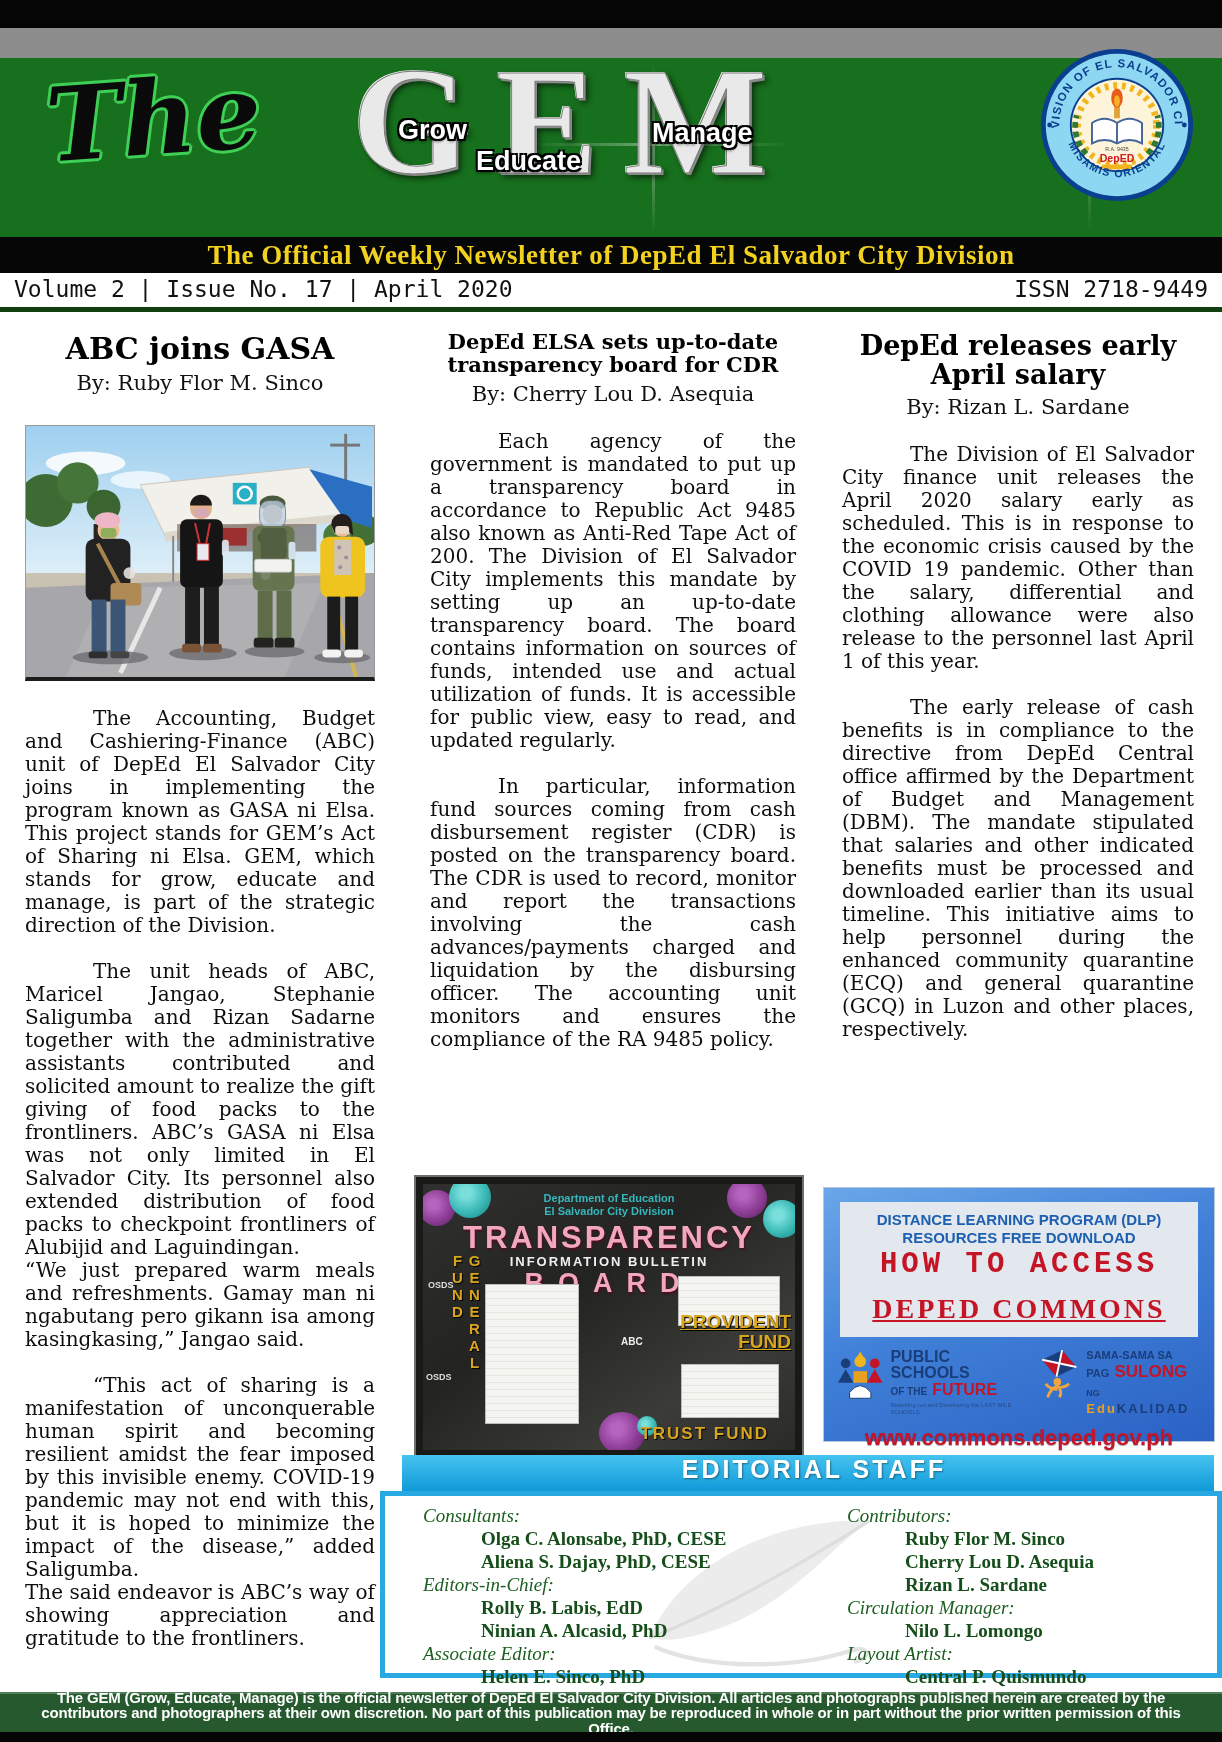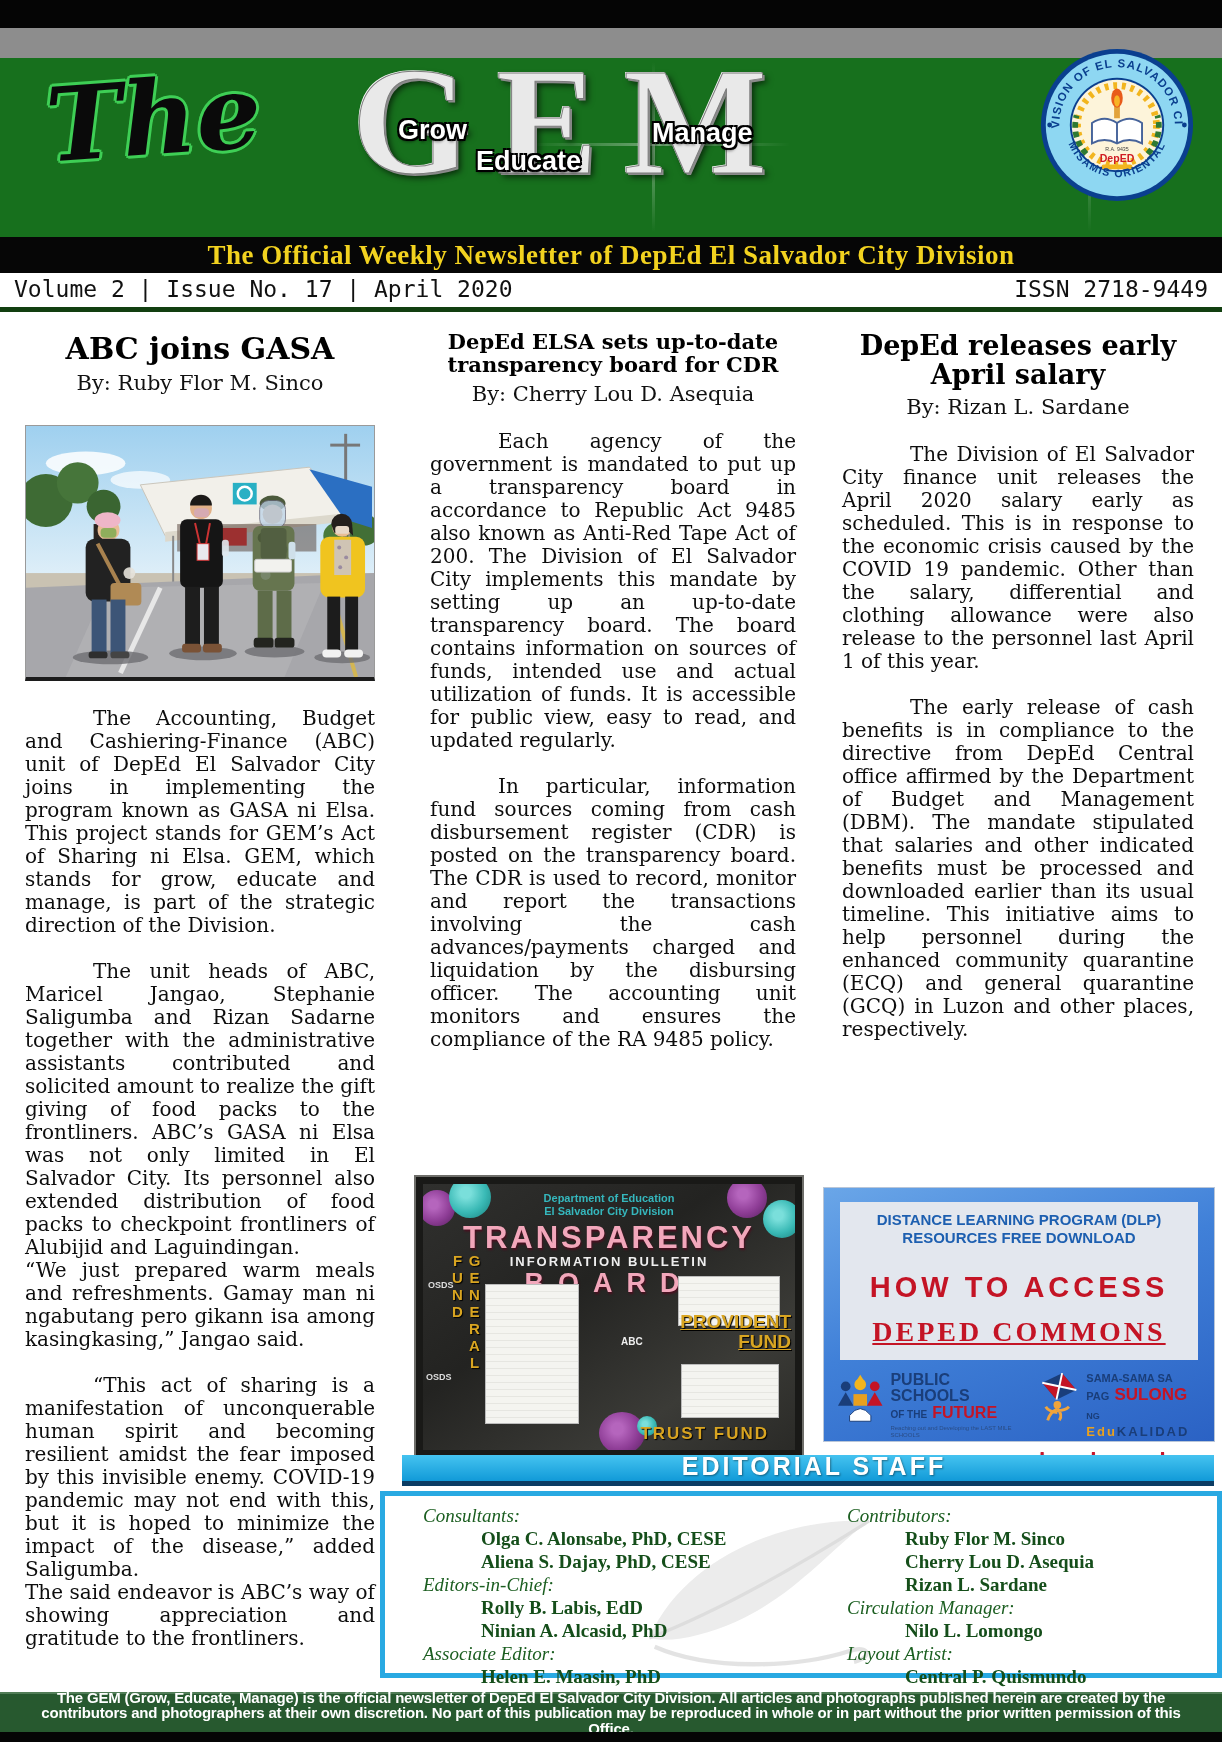--- a/index.html
+++ b/index.html
@@ -87,21 +87,21 @@
     letter-spacing:2px; text-shadow:1px 1px 1px #000; }
   .fl { position:absolute; border-radius:50%; }
   .fl-p { background:radial-gradient(circle at 40% 40%, #b565bd 15%, #8e3d96 55%, #63266b 90%); }
   .fl-t { background:radial-gradient(circle at 40% 40%, #7adfdb 15%, #39b9b5 55%, #1f8a87 90%); }
 
   
   .banner { position:absolute; left:823px; top:1187px; width:392px; height:255px;
     background:linear-gradient(160deg,#6aa6e8 0%, #4080d8 45%, #2b62c4 100%); border:1px solid #b9c6d8; }
   .bn-panel { margin:14px 16px 0 16px; background:#e3e7ee; padding:9px 4px 12px 4px; text-align:center; }
   .bn-l1, .bn-l2 { color:#1d5fb0; font:bold 15px/18px "Liberation Sans", sans-serif; }
-  .bn-how { margin-top:24px; color:#c41425; font-family:Liberation Sans, sans-serif; font-weight:bold;
+  .bn-how { margin-top:1px; color:#c41425; font-family:Liberation Mono, monospace; font-weight:bold;
     font-size:29px; letter-spacing:4px; }
   .bn-commons { margin-top:12px; color:#c41425; font-family:"Liberation Serif", serif; font-weight:bold;
     font-size:28px; letter-spacing:3px; text-decoration:underline; }
   .bn-logos { display:flex; justify-content:space-between; margin-top:12px; padding:0 12px; }
   .bn-lg { display:flex; gap:6px; align-items:flex-start; }
   .psf-text { text-align:left; }
   .psf-l1, .psf-l2 { color:#1a3e7a; font:bold 16px/16px "Liberation Sans", sans-serif; }
   .psf-l34 { line-height:15px; }
   .psf-l3 { color:#1a3e7a; font:bold 10px "Liberation Sans", sans-serif; }
   .psf-l4 { color:#c41425; font:bold 16px "Liberation Sans", sans-serif; }
@@ -113,23 +113,23 @@
   .sama-sulong { color:#c41425; font:bold 17px "Liberation Sans", sans-serif; }
   .sama-ng { color:#1a3e7a; font:bold 9px "Liberation Sans", sans-serif; }
   .sama-l3 { line-height:15px; letter-spacing:2px; }
   .sama-edu { color:#e8a020; font:bold 13px "Liberation Sans", sans-serif; }
   .sama-kalidad { color:#1a3e7a; font:bold 13px "Liberation Sans", sans-serif; }
   .bn-url { margin-top:9px; text-align:center; color:#c8142a; font:bold 22px "Liberation Sans", sans-serif;
     text-shadow:0 1px 1px rgba(0,0,0,.35); }
 
   
   .editorial { position:absolute; left:380px; top:1455px; width:842px; height:223px; }
-  .ed-header { position:absolute; left:22px; right:8px; top:0; height:31px;
+  .ed-header { position:absolute; left:22px; right:8px; top:0; height:41px;
     background:linear-gradient(#45c3f0,#119ad8); border-bottom:5px solid #0b3c63;
-    display:flex; align-items:flex-end; justify-content:center;padding-left:12px; }
+    display:flex; align-items:flex-start; justify-content:center;padding-left:12px; }
   .ed-header span { color:#fff; font:bold 25px "Liberation Sans", sans-serif; letter-spacing:3px;
     text-shadow:1px 1px 2px rgba(0,0,0,.4); }
   .ed-body { position:absolute; left:0; right:0; top:36px; bottom:0; background:#fff; border:5px solid #29a9e2; }
   .ed-quill { position:absolute; left:248px; top:12px; width:260px; opacity:.7; }
   .ed-cols { position:absolute; left:0; top:8px; width:100%; }
   .ed-col { position:absolute; top:0; }
   .ed-col-l { left:38px; width:380px; }
   .ed-col-r { left:462px; width:360px; }
   .ed-label { font-family:"Liberation Serif", serif; font-style:italic; color:#1b5e20; font-size:19px; line-height:23px; }
   .ed-name { font-family:"Liberation Serif", serif; font-weight:bold; color:#154e1a; font-size:19px; line-height:23px; padding-left:58px; }
@@ -417,21 +417,21 @@
       </svg>
       <div class="ed-cols">
         <div class="ed-col ed-col-l">
           <div class="ed-label">Consultants:</div>
           <div class="ed-name">Olga C. Alonsabe, PhD, CESE</div>
           <div class="ed-name">Aliena S. Dajay, PhD, CESE</div>
           <div class="ed-label">Editors-in-Chief:</div>
           <div class="ed-name">Rolly B. Labis, EdD</div>
           <div class="ed-name">Ninian A. Alcasid, PhD</div>
           <div class="ed-label">Associate Editor:</div>
-          <div class="ed-name">Helen E. Maasin, PhD</div>
+          <div class="ed-name">Helen E. Sinco, PhD</div>
         </div>
         <div class="ed-col ed-col-r">
           <div class="ed-label">Contributors:</div>
           <div class="ed-name">Ruby Flor M. Sinco</div>
           <div class="ed-name">Cherry Lou D. Asequia</div>
           <div class="ed-name">Rizan L. Sardane</div>
           <div class="ed-label">Circulation Manager:</div>
           <div class="ed-name">Nilo L. Lomongo</div>
           <div class="ed-label">Layout Artist:</div>
           <div class="ed-name">Central P. Quismundo</div>

